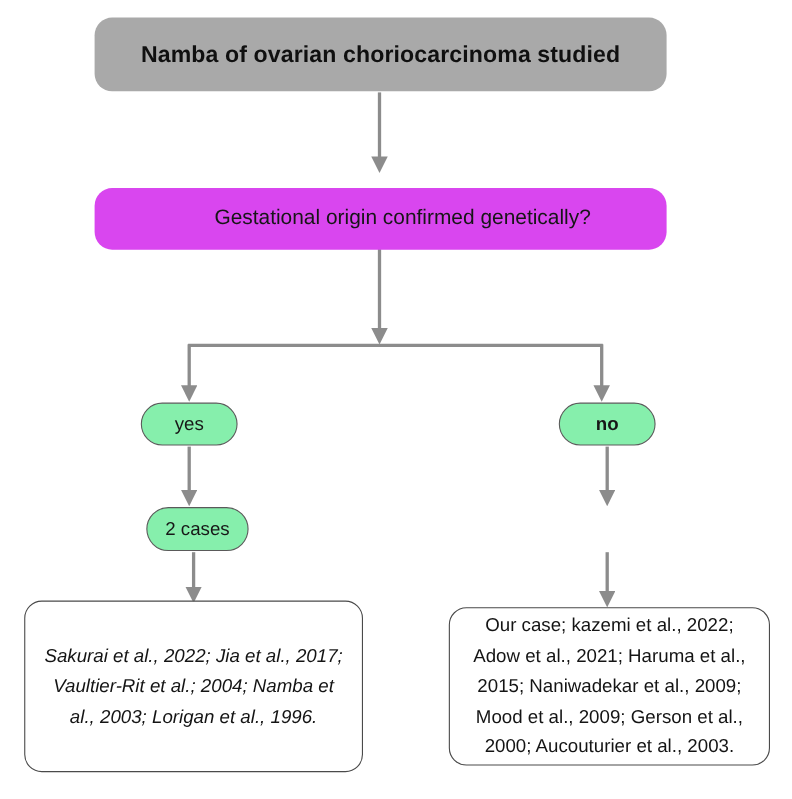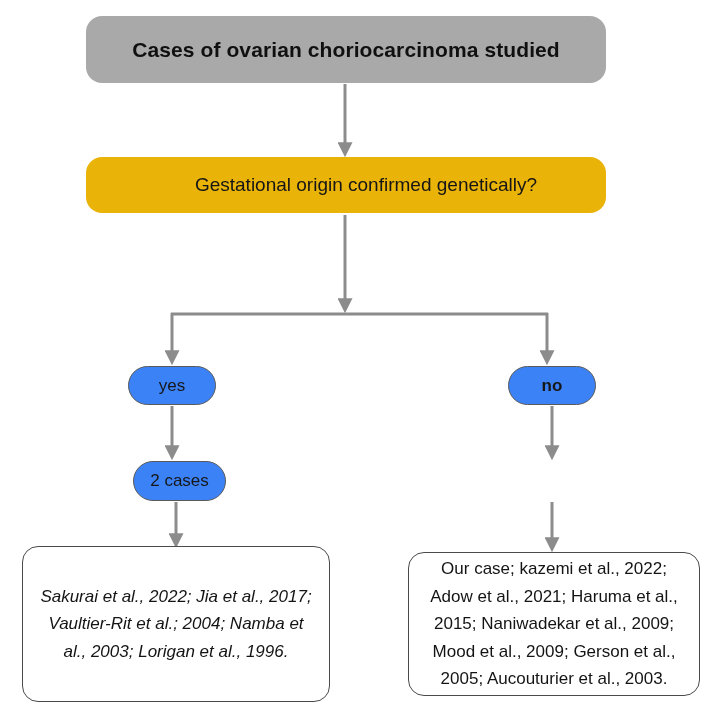--- a/index.html
+++ b/index.html
@@ -40,33 +40,33 @@
     height: 67px;
     background: #a9a9a9;
     border-radius: 16px;
     font-size: 21px;
     font-weight: bold;
     color: #101010;
     letter-spacing: 0.1px;
   }
   .banner-question {
     left: 86px;
-    top: 157px;
+    top: 171px;
     width: 520px;
     height: 56px;
-    background: #eab308;
+    background: #d946ef;
     border-radius: 16px;
     font-size: 19px;
     font-weight: normal;
     color: #161616;
     padding-left: 40px;
   }
   
   .pill {
-    background: #3b82f6;
+    background: #86efac;
     border: 1.6px solid #5a5a5a;
     border-radius: 999px;
     font-size: 17px;
     color: #171717;
   }
   .pill-yes {
     left: 128px;
     top: 366px;
     width: 88px;
     height: 39px;
@@ -138,28 +138,28 @@
 
     <line x1="172" y1="406" x2="172" y2="453" stroke="#8c8c8c" stroke-width="3" marker-end="url(#arrowhead)"></line>
 
     <line x1="552" y1="406" x2="552" y2="453" stroke="#8c8c8c" stroke-width="3" marker-end="url(#arrowhead)"></line>
 
     <line x1="176" y1="502" x2="176" y2="541" stroke="#8c8c8c" stroke-width="3" marker-end="url(#arrowhead)"></line>
 
     <line x1="552" y1="502" x2="552" y2="545" stroke="#8c8c8c" stroke-width="3" marker-end="url(#arrowhead)"></line>
   </svg>
 
-  <div class="node banner-title">Cases of ovarian choriocarcinoma studied</div>
+  <div class="node banner-title">Namba of ovarian choriocarcinoma studied</div>
 
   <div class="node banner-question">Gestational origin confirmed genetically?</div>
 
   <div class="node pill pill-yes">yes</div>
 
   <div class="node pill pill-no">no</div>
 
   <div class="node pill pill-left-count">2 cases</div>
 
 
   <div class="node cite-box cite-left">Sakurai et al., 2022; Jia et al., 2017; Vaultier-Rit et al.; 2004; Namba et al., 2003; Lorigan et al., 1996.</div>
 
-  <div class="node cite-box cite-right">Our case; kazemi et al., 2022; Adow et al., 2021; Haruma et al., 2015; Naniwadekar et al., 2009; Mood et al., 2009; Gerson et al., 2005; Aucouturier et al., 2003.</div>
+  <div class="node cite-box cite-right">Our case; kazemi et al., 2022; Adow et al., 2021; Haruma et al., 2015; Naniwadekar et al., 2009; Mood et al., 2009; Gerson et al., 2000; Aucouturier et al., 2003.</div>
 
 </div>
 
 </body></html>

